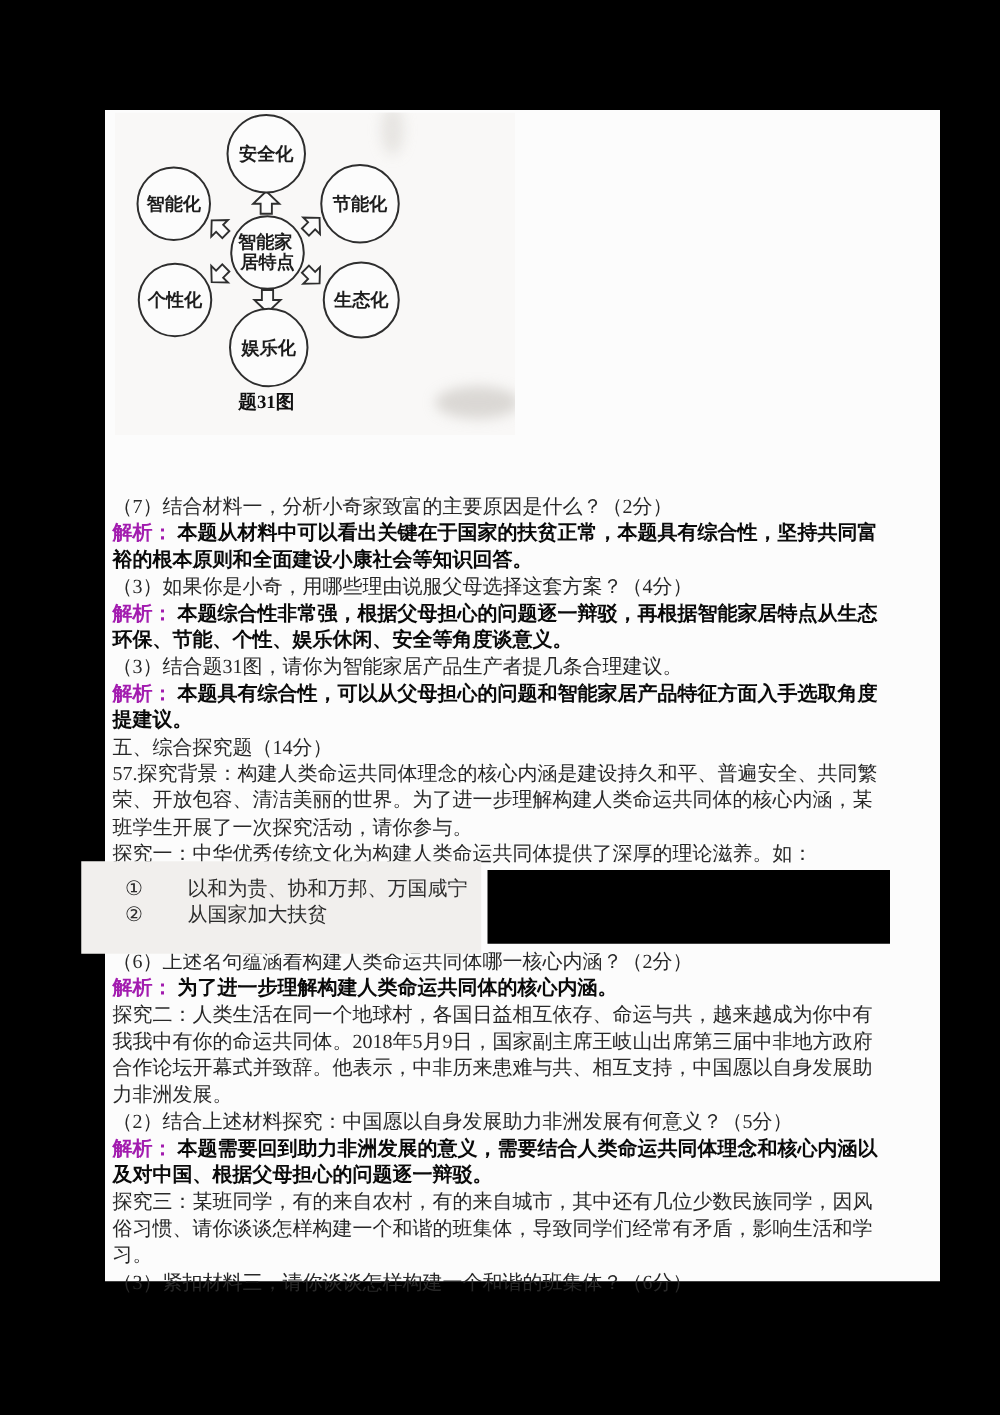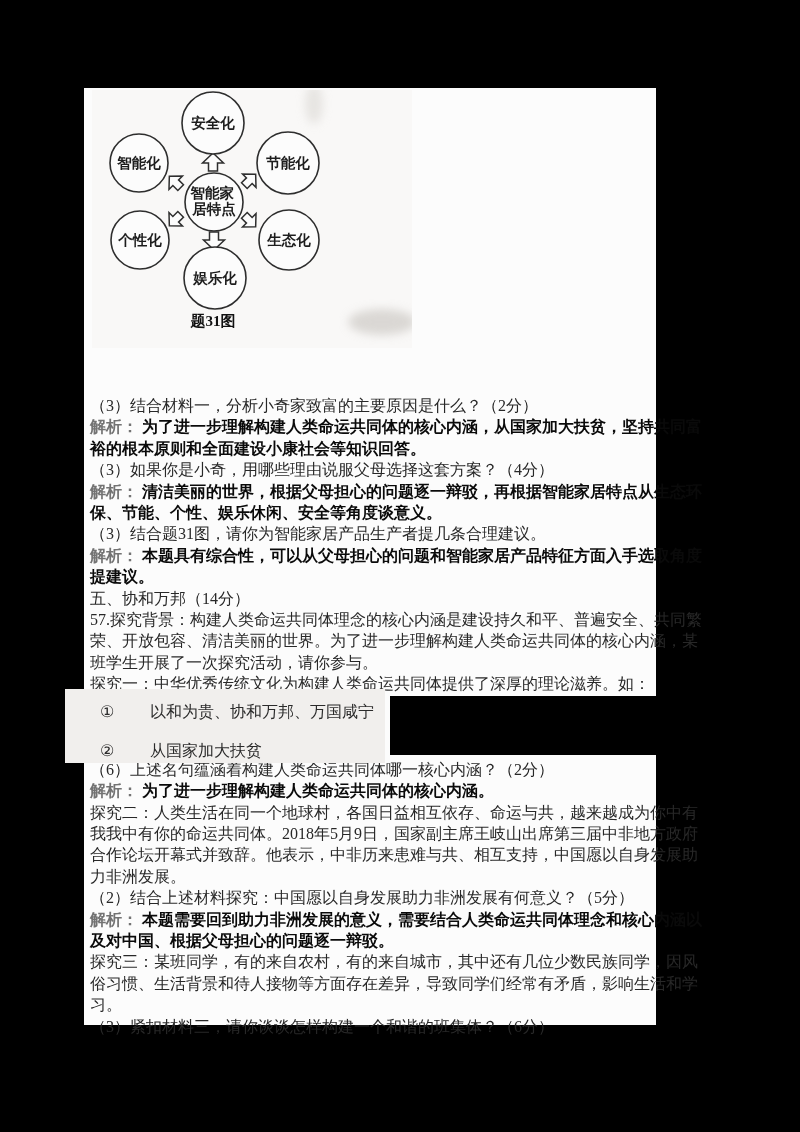--- a/index.html
+++ b/index.html
@@ -3,49 +3,49 @@
 <meta charset="utf-8">
 <style>
   html,body{margin:0;padding:0;}
   body{
     width:800px;height:1132px;position:relative;
     background:#000;
     font-family:"Liberation Serif","DejaVu Serif",serif;
     overflow:hidden;
   }
   .page{
-    position:absolute;left:84px;top:88px;width:572px;height:937px;
+    position:absolute;left:84px;top:88px;width:668px;height:937px;
     background:#fcfcfc;
   }
   
   .figure{position:absolute;left:8px;top:2px;width:320px;height:258px;}
   .figure svg{display:block;width:320px;height:258px;}
   .node-label{font-family:"Liberation Serif","DejaVu Serif",serif;font-weight:bold;
               font-size:14.5px;fill:#1d1d1d;}
   .caption-label{font-family:"Liberation Serif","DejaVu Serif",serif;font-weight:bold;
               font-size:15px;fill:#111;}
   
   .content{
     position:absolute;left:6px;top:307px;width:616px;
     font-size:16px;line-height:21.4px;color:#282828;
     letter-spacing:0;
   }
   .content p{margin:0;padding:0;}
   p.ans{
     font-family:"Liberation Sans","DejaVu Sans",sans-serif;
     font-weight:700;color:#0a0a0a;
   }
-  .ans .lbl{color:#737373;font-weight:700;margin-right:4px;}
+  .ans .lbl{color:#a21caf;font-weight:700;margin-right:4px;}
   
   .mats-row{position:relative;height:70px;margin-top:-6px;}
   .quote-panel{
     position:absolute;left:-25px;top:0;width:320px;height:74px;
     background:#f1efed;
     display:flex;flex-direction:column;justify-content:flex-start;
-    padding:12px 0 0 35px;box-sizing:border-box;gap:18px;
+    padding:12px 0 0 35px;box-sizing:border-box;
     font-size:16px;color:#2b2b2b;z-index:2;
   }
   .quote-line{white-space:nowrap;}
   .quote-num{display:inline-block;width:50px;}
   .redacted{
     position:absolute;right:-6px;top:7px;width:322px;height:59px;
     background:#000;z-index:1;
   }
   .q4{margin-top:2px;}
 </style>
@@ -104,40 +104,40 @@
       </g>
       <g>
         <circle cx="123" cy="188" r="31" fill="#fcfcfc" stroke="#2e2e2e" stroke-width="1.6"></circle>
         <text x="123" y="193" text-anchor="middle" class="node-label">娱乐化</text>
       </g>
       <text x="121" y="236" text-anchor="middle" class="caption-label">题31图</text>
     </svg>
   </div>
 
   <div class="content">
-    <p class="q">（3）结合材料一，分析小奇家致富的主要原因是什么？（2分）</p>
-    <p class="ans"><span class="lbl">解析：</span><span>为了进一步理解构建人类命运共同体的核心内涵，从国家加大扶贫，坚持共同富裕的根本原则和全面建设小康社会等知识回答。</span></p>
+    <p class="q">（7）结合材料一，分析小奇家致富的主要原因是什么？（2分）</p>
+    <p class="ans"><span class="lbl">解析：</span><span>本题从材料中可以看出关键在于国家的扶贫正常，本题具有综合性，坚持共同富裕的根本原则和全面建设小康社会等知识回答。</span></p>
     <p class="q">（3）如果你是小奇，用哪些理由说服父母选择这套方案？（4分）</p>
-    <p class="ans"><span class="lbl">解析：</span><span>清洁美丽的世界，根据父母担心的问题逐一辩驳，再根据智能家居特点从生态环保、节能、个性、娱乐休闲、安全等角度谈意义。</span></p>
+    <p class="ans"><span class="lbl">解析：</span><span>本题综合性非常强，根据父母担心的问题逐一辩驳，再根据智能家居特点从生态环保、节能、个性、娱乐休闲、安全等角度谈意义。</span></p>
     <p class="q">（3）结合题31图，请你为智能家居产品生产者提几条合理建议。</p>
     <p class="ans"><span class="lbl">解析：</span><span>本题具有综合性，可以从父母担心的问题和智能家居产品特征方面入手选取角度提建议。</span></p>
-    <p class="sec">五、协和万邦（14分）</p>
+    <p class="sec">五、综合探究题（14分）</p>
     <p>57.探究背景：构建人类命运共同体理念的核心内涵是建设持久和平、普遍安全、共同繁荣、开放包容、清洁美丽的世界。为了进一步理解构建人类命运共同体的核心内涵，某班学生开展了一次探究活动，请你参与。</p>
     <p>探究一：中华优秀传统文化为构建人类命运共同体提供了深厚的理论滋养。如：</p>
 
     <div class="mats-row">
       <div class="quote-panel">
         <div class="quote-line"><span class="quote-num">①</span><span>以和为贵、协和万邦、万国咸宁</span></div>
         <div class="quote-line"><span class="quote-num">②</span><span>从国家加大扶贫</span></div>
       </div>
       <div class="redacted"></div>
     </div>
 
     <p class="q q4">（6）上述名句蕴涵着构建人类命运共同体哪一核心内涵？（2分）</p>
     <p class="ans"><span class="lbl">解析：</span><span>为了进一步理解构建人类命运共同体的核心内涵。</span></p>
     <p>探究二：人类生活在同一个地球村，各国日益相互依存、命运与共，越来越成为你中有我我中有你的命运共同体。2018年5月9日，国家副主席王岐山出席第三届中非地方政府合作论坛开幕式并致辞。他表示，中非历来患难与共、相互支持，中国愿以自身发展助力非洲发展。</p>
     <p class="q">（2）结合上述材料探究：中国愿以自身发展助力非洲发展有何意义？（5分）</p>
     <p class="ans"><span class="lbl">解析：</span><span>本题需要回到助力非洲发展的意义，需要结合人类命运共同体理念和核心内涵以及对中国、根据父母担心的问题逐一辩驳。</span></p>
-    <p>探究三：某班同学，有的来自农村，有的来自城市，其中还有几位少数民族同学，因风俗习惯、生活背景和待人接物等方面存在差异，导致同学们经常有矛盾，影响生活和学习。</p>
+    <p>探究三：某班同学，有的来自农村，有的来自城市，其中还有几位少数民族同学，因风俗习惯、请你谈谈怎样构建一个和谐的班集体，导致同学们经常有矛盾，影响生活和学习。</p>
     <p class="q">（3）紧扣材料三，请你谈谈怎样构建一个和谐的班集体？（6分）</p>
   </div>
 
 </div>
 
 </body></html>

